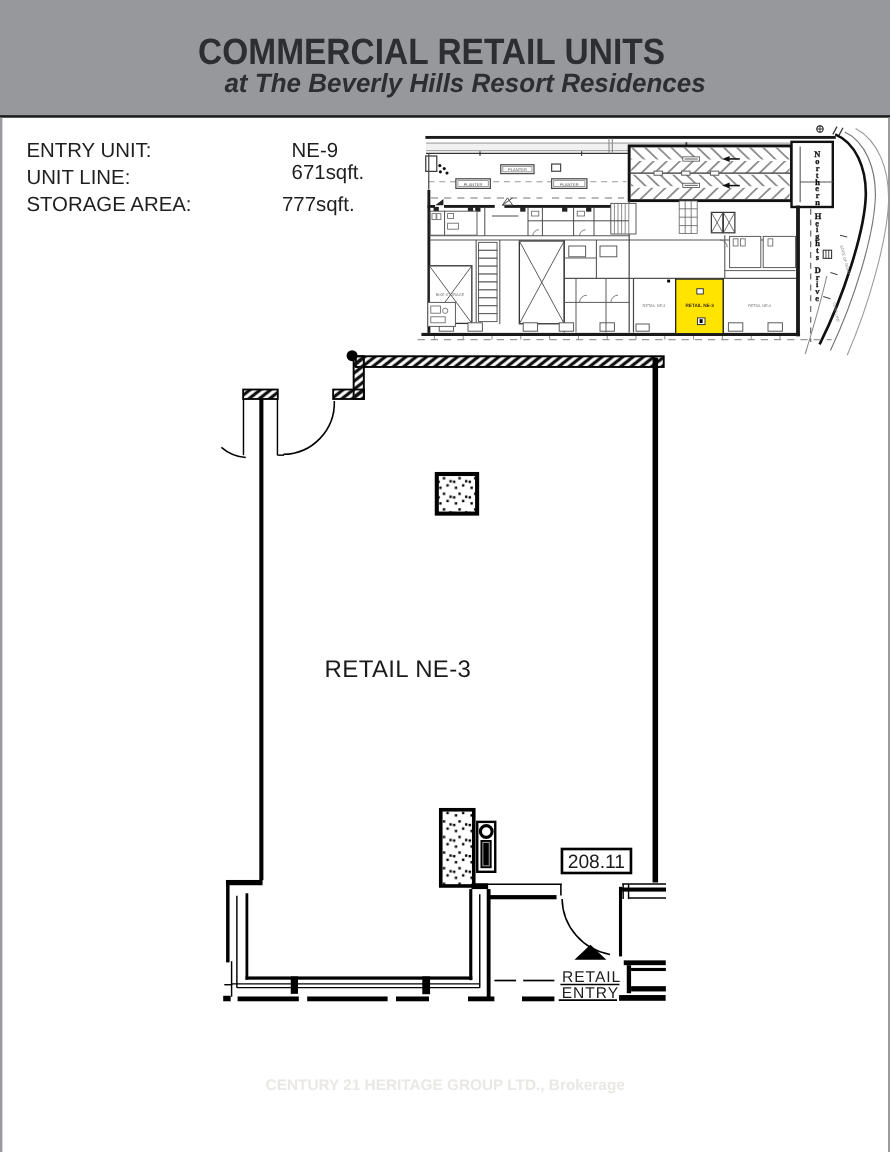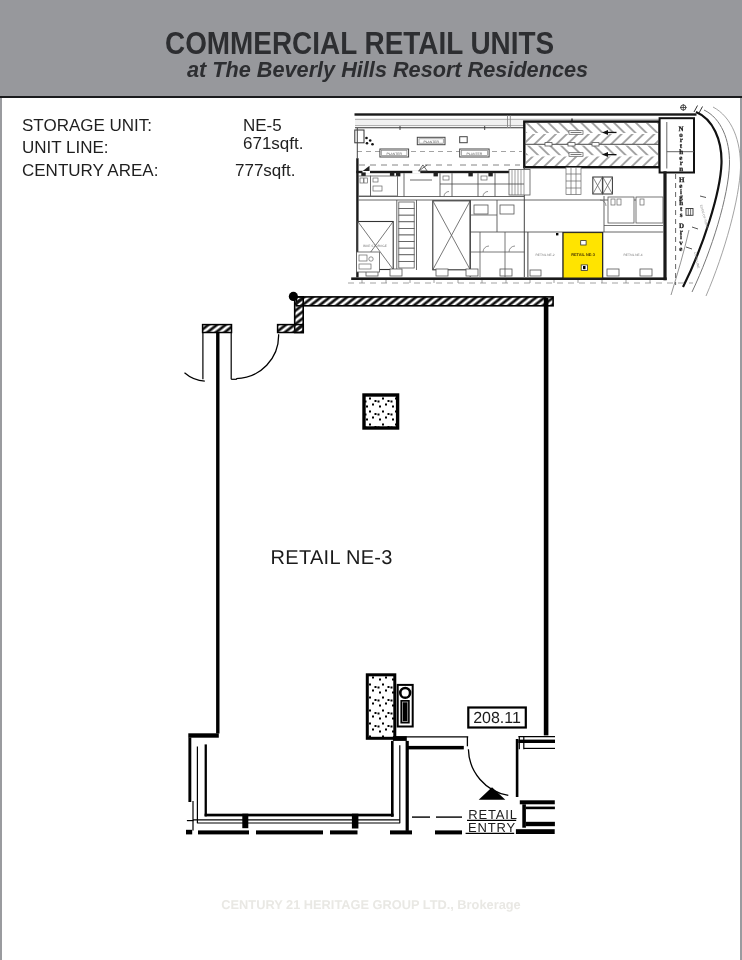--- a/index.html
+++ b/index.html
@@ -12,27 +12,27 @@
 </style>
 </head>
 <body>
 
 <div id="hdr"></div>
 
 <div id="t1">COMMERCIAL RETAIL UNITS</div>
 
 <div id="t2">at The Beverly Hills Resort Residences</div>
 
-<div class="lbl" style="left:22px;top:115.9px">STORAGE UNIT:</div>
-<div class="lbl" style="left:243px;top:115.9px">NE-5</div>
+<div class="lbl" style="left:22px;top:115.9px">ENTRY UNIT:</div>
+<div class="lbl" style="left:243px;top:115.9px">NE-9</div>
 
 <div class="lbl" style="left:22px;top:138.2px">UNIT LINE:</div>
 <div class="lbl" style="left:243px;top:134px">671sqft.</div>
 
-<div class="lbl" style="left:22px;top:160.5px">CENTURY AREA:</div>
+<div class="lbl" style="left:22px;top:160.5px">STORAGE AREA:</div>
 <div class="lbl" style="left:235px;top:160.5px">777sqft.</div>
 
 <div style="position:absolute;left:0;top:98px;width:2.2px;height:862px;background:#9a9b9f"></div>
 
 <div style="position:absolute;left:739.8px;top:98px;width:2.2px;height:862px;background:#9a9b9f"></div>
 <svg id="svgmain" width="742" height="960" viewBox="0 0 742 960" style="text-rendering:geometricPrecision">
 <defs>
 <pattern id="hatch" patternUnits="userSpaceOnUse" width="5.3" height="5.3" patternTransform="rotate(52)">
 <line x1="2.65" y1="-1" x2="2.65" y2="6.3" stroke="#111" stroke-width="2.7"></line>
 </pattern>

